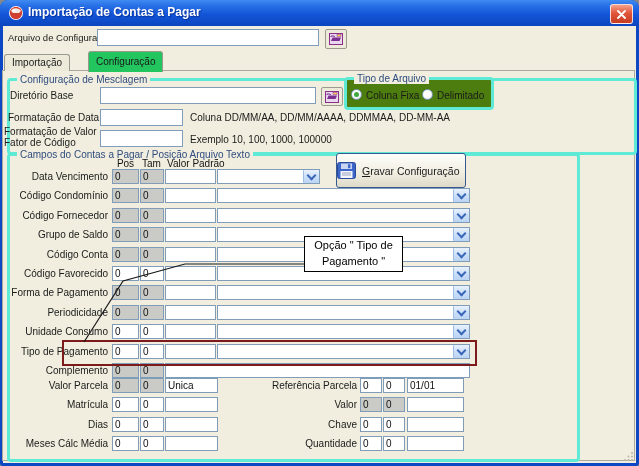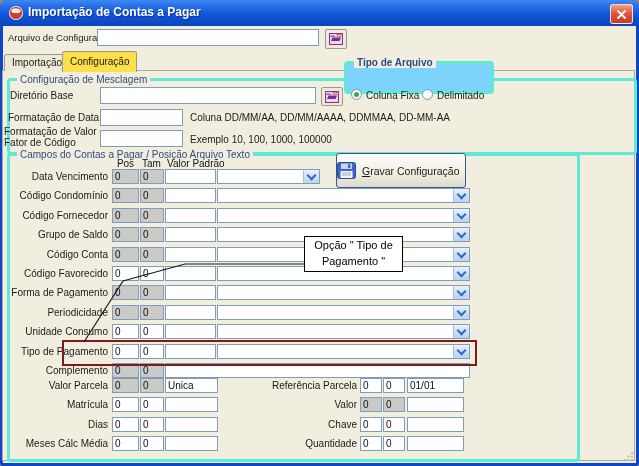--- a/index.html
+++ b/index.html
@@ -21,21 +21,21 @@
   .fld{position:absolute;height:15px;background:#fff;border:1px solid #7F9DB9;font-family:"Liberation Sans",sans-serif;
     font-size:10px;padding:0 2px;box-sizing:border-box;color:#111;outline:none;}
   .fld.gray{background:#CACAC6;}
   .tall{height:17px;}
   .combo{position:absolute;height:15px;background:#fff;border:1px solid #7F9DB9;box-sizing:border-box;z-index:4;}
   .cbtn{position:absolute;right:0;top:0;bottom:0;width:15px;border-left:1px solid #9EBEE6;border-radius:1px;
     background:linear-gradient(180deg,#E9F2FD 0%,#CCE0F8 50%,#BAD4F4 100%);display:flex;align-items:center;justify-content:center;}
   .chev{width:5px;height:5px;border:solid #3A67B8;border-width:0 2px 2px 0;transform:rotate(45deg);margin-top:-3px;}
   .tab{position:absolute;z-index:5;background:#EDEADA;border:1px solid #999A8F;border-bottom:none;
     border-radius:3px 3px 0 0;padding:0 7px;line-height:16px;height:16px;cursor:pointer;white-space:nowrap;}
-  .tab.active{background:#fde047;height:20px;line-height:19px;z-index:6;}
+  .tab.active{background:#22c55e;height:20px;line-height:19px;z-index:6;margin-left:26px;}
   .panel{position:absolute;left:2px;top:70px;width:633px;height:391px;border:1px solid #A9AA9D;
     background:#F1EEDF;box-sizing:border-box;z-index:2;}
   .group{position:absolute;border:3px solid #5eead4;border-radius:4px;z-index:3;}
   .gtitle{position:absolute;top:-7px;left:7px;background:#F1EEDF;padding:0 3px;color:#2F4C7E;white-space:nowrap;}
   .iconbtn{position:absolute;width:20px;height:18px;background:#EDEADA;border:1px solid #9A9A8E;border-radius:2px;
     display:flex;align-items:center;justify-content:center;cursor:pointer;z-index:4;}
   .radio{position:absolute;width:11px;height:11px;border-radius:50%;border:1px solid #7C9CBC;
     background:radial-gradient(circle at 35% 30%,#fff 40%,#E4E8EC);box-sizing:border-box;cursor:pointer;}
   .radio.sel::after{content:"";position:absolute;left:2px;top:2px;width:5px;height:5px;border-radius:50%;background:#3FA73F;}
   .savebtn{position:absolute;left:336px;top:153px;width:128px;height:33px;border:1px solid #37598F;border-radius:3px;
@@ -95,21 +95,21 @@
   <input class="fld tall" style="left: 100px; top: 87px; width: 216px; z-index: 4;" value="">
   <div class="iconbtn" style="left:321px;top:87px;height:17px;">
     <svg width="14" height="12" viewBox="0 0 14 12">
       <rect x="0.5" y="0.5" width="13" height="11" fill="#E9D7F0" stroke="#8A2E8A"></rect>
       <path d="M2 8 L3.5 4.5 L12 4.5 L10.5 8 Z" fill="#7A2E8F"></path>
       <path d="M2 4 L2 3 L5 3 L5.7 4" fill="none" stroke="#7A2E8F"></path>
       <rect x="8" y="1.5" width="4" height="2" fill="#FFD34D" stroke="#8A2E8A" stroke-width="0.5"></rect>
     </svg>
   </div>
 
-  <div class="group" style="left:344px;top:61px;width:144px;height:27px;z-index:4;background:#7dd3fc;font-weight:bold;">
+  <div class="group" style="left:344px;top:77px;width:144px;height:27px;z-index:4;background:#4d7c0f;">
     <span class="gtitle">Tipo de Arquivo</span>
   </div>
   <span class="radio sel" style="left:351px;top:89px;z-index:5;"></span>
   <span class="abs lbl" style="left:366px;top:90px;z-index:5;">Coluna Fixa</span>
   <span class="radio" style="left:422px;top:89px;z-index:5;"></span>
   <span class="abs lbl" style="left:437px;top:90px;z-index:5;">Delimitado</span>
 
   <span class="abs lbl r" style="left:8px;top:112px;width:88px;z-index:3;">Formatação de Data</span>
   <input class="fld tall" style="left: 100px; top: 109px; width: 83px; z-index: 4;" value="">
   <span class="abs lbl" style="left:190px;top:112px;z-index:3;">Coluna DD/MM/AA, DD/MM/AAAA, DDMMAA, DD-MM-AA</span>

